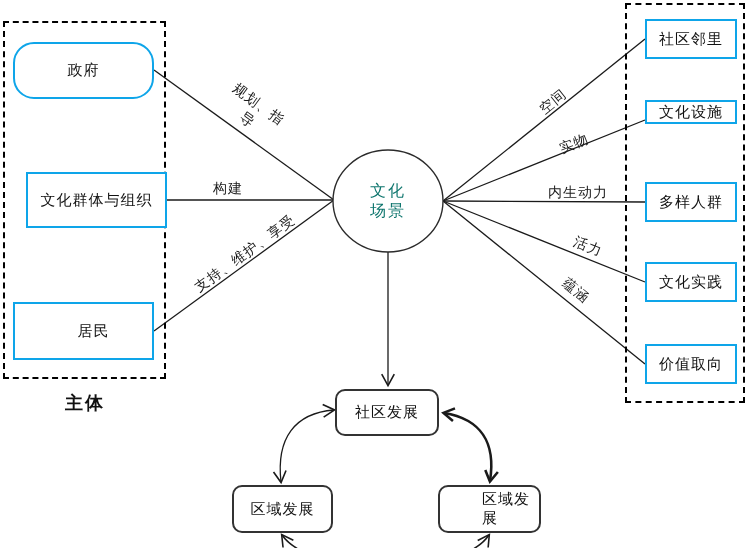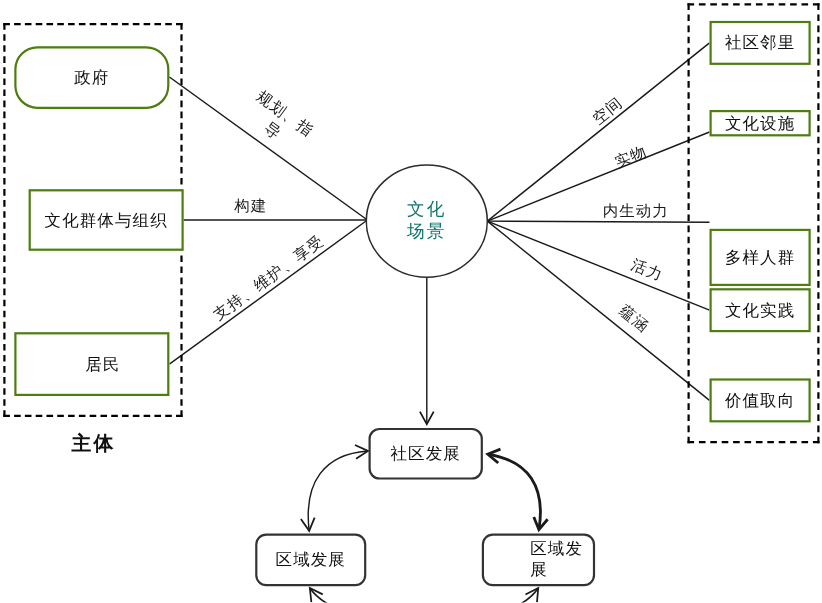--- a/index.html
+++ b/index.html
@@ -3,21 +3,21 @@
 <meta charset="utf-8">
 <style>
   html,body{margin:0;padding:0;background:#fff;}
   .stage{
     position:relative;width:747px;height:548px;background:#fff;
     font-family:"Liberation Serif","DejaVu Serif",serif;color:#111;
     overflow:hidden;
   }
   .stage svg{position:absolute;left:0;top:0;}
   .rect-node{
-    position:absolute;border:2px solid #4d7c0f;background:#fff;
+    position:absolute;border:2px solid #0ea5e9;background:#fff;
     display:flex;align-items:center;justify-content:center;
     font-size:15px;letter-spacing:1px;box-sizing:border-box;text-align:center;
   }
   .round-node{
     position:absolute;border:2px solid #333;border-radius:10px;background:#fff;
     display:flex;align-items:center;justify-content:center;
     font-size:15px;letter-spacing:1px;box-sizing:border-box;
   }
   .dash-box{
     position:absolute;border:2px dashed #000;background:transparent;box-sizing:border-box;
@@ -77,21 +77,21 @@
 
   <div class="dash-box" style="left:3px;top:21px;width:163px;height:358px;"></div>
   <div class="rect-node" style="left:13px;top:42px;width:141px;height:57px;border-radius:21px;">政府</div>
   <div class="rect-node" style="left:26px;top:172px;width:141px;height:56px;">文化群体与组织</div>
   <div class="rect-node" style="left:13px;top:302px;width:141px;height:58px;padding-left:20px;">居民</div>
   <div class="group-label" style="left:35px;top:391px;width:100px;">主体</div>
 
   <div class="dash-box" style="left:625px;top:3px;width:120px;height:400px;"></div>
   <div class="rect-node" style="left:645px;top:19px;width:92px;height:40px;">社区邻里</div>
   <div class="rect-node" style="left:645px;top:100px;width:92px;height:24px;">文化设施</div>
-  <div class="rect-node" style="left:645px;top:182px;width:92px;height:52px;margin-top:26px;">多样人群</div>
+  <div class="rect-node" style="left:645px;top:182px;width:92px;height:40px;">多样人群</div>
   <div class="rect-node" style="left:645px;top:344px;width:92px;height:40px;">价值取向</div>
   <div class="rect-node" style="left:645px;top:262px;width:92px;height:40px;">文化实践</div>
 
   <div class="edge-label" style="left:218px;top:93px;width:70px;transform:rotate(36deg);">
     <div>规划、指</div>
     <div>导</div>
   </div>
   <div class="edge-label" style="left:198px;top:179px;width:60px;">构建</div>
   <div class="edge-label" style="left:183px;top:244px;width:124px;transform:rotate(-36deg);">支持、维护、享受</div>
 

